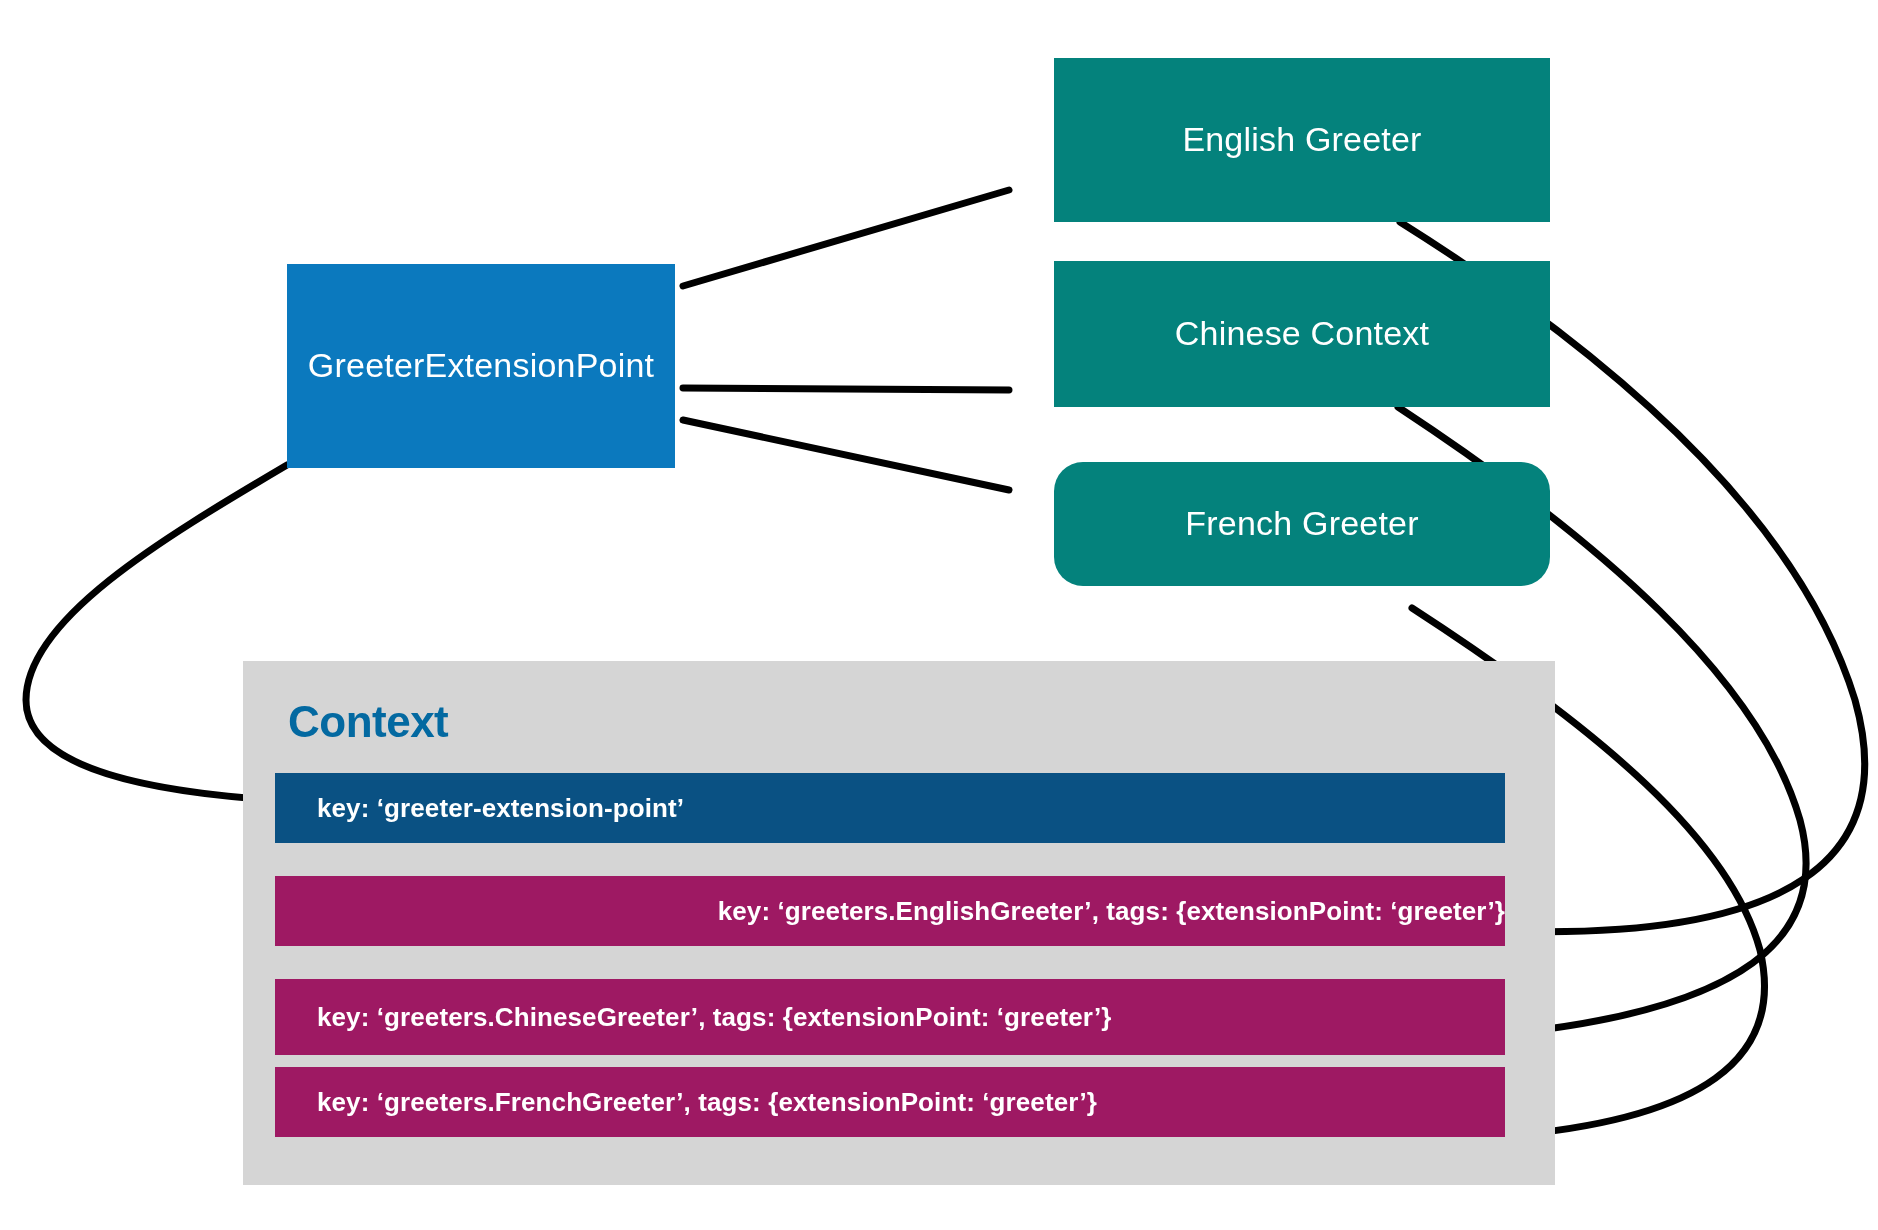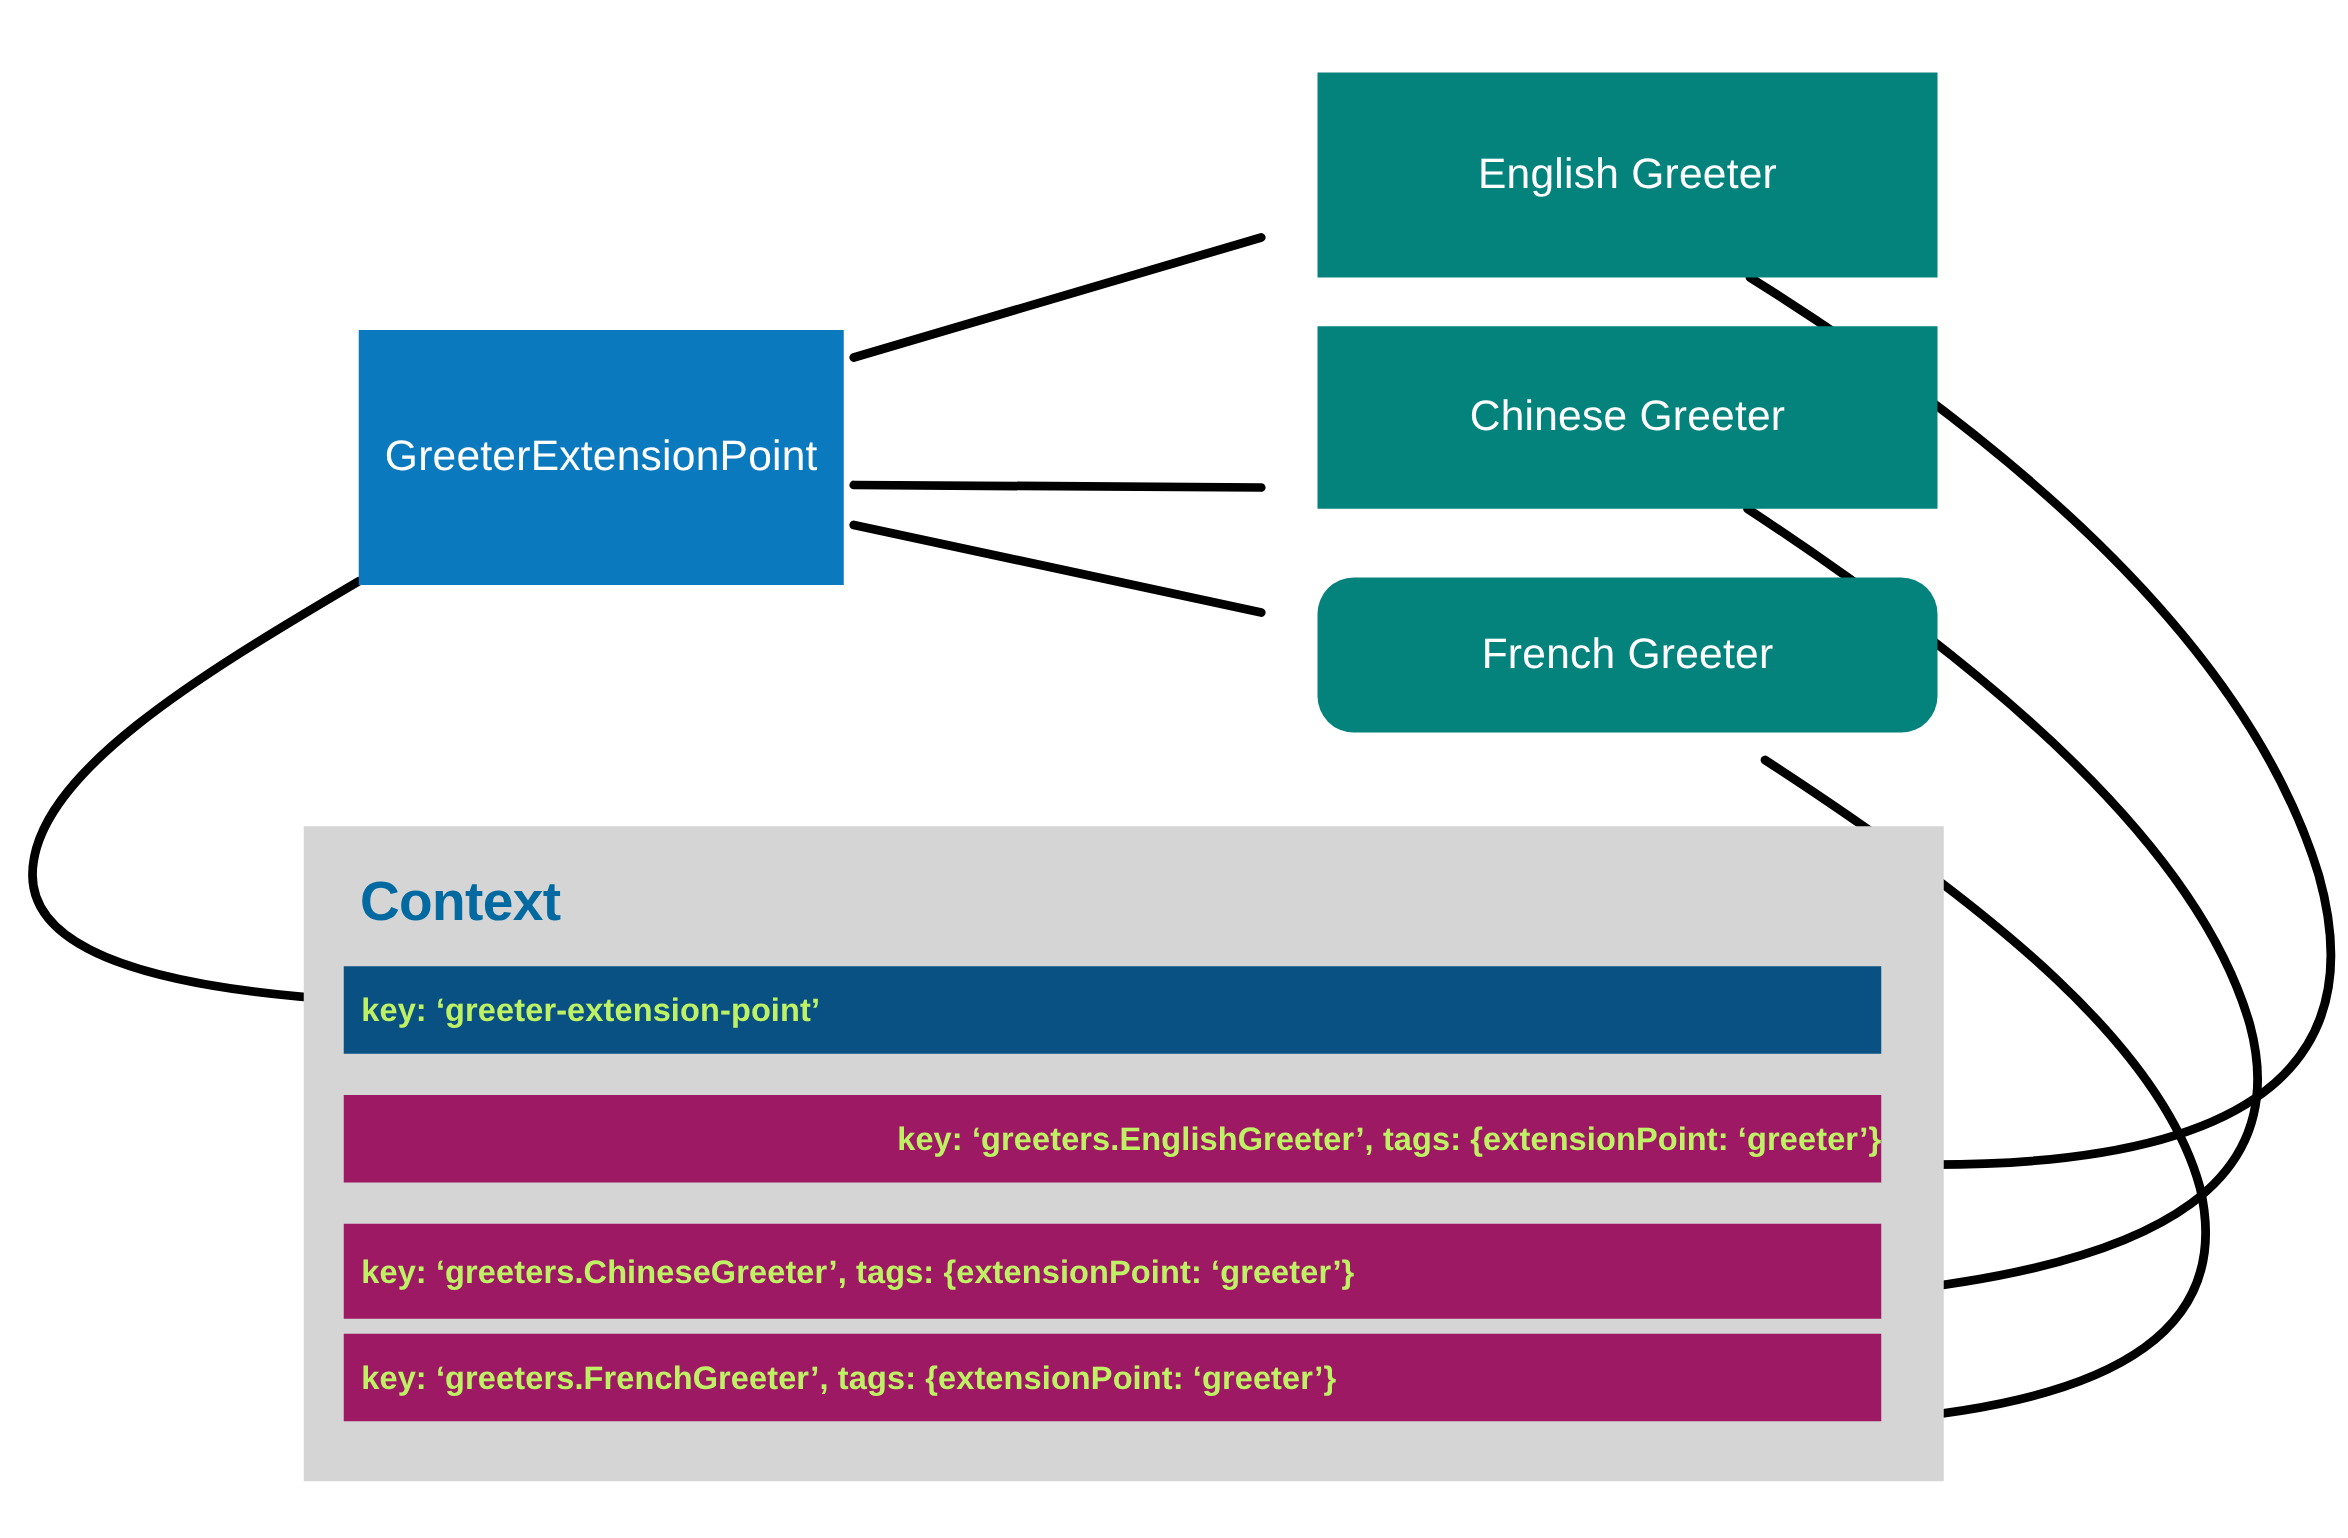--- a/index.html
+++ b/index.html
@@ -77,25 +77,26 @@
   .context-row {
     position: absolute;
     left: 32px;
     width: 1230px;
     display: flex;
     align-items: center;
     box-sizing: border-box;
     padding-left: 14px;
   }
   .context-row-label {
-    color: #bef264;
+    color: #ffffff;
     font-size: 26px;
     font-weight: 700;
     letter-spacing: 0.1px;
     white-space: nowrap;
+    margin-left: 28px;
   }
   #context-row-0 {
     top: 112px;
     height: 70px;
     background: #0a5183;
   }
   #context-row-1 {
     top: 215px;
     height: 70px;
     background: #9e1963;
@@ -135,21 +136,21 @@
 
   <div class="node" id="extension-point-node">
     <span class="node-label">GreeterExtensionPoint</span>
   </div>
 
   <div class="node greeter-node" id="greeter-node-english">
     <span class="node-label">English Greeter</span>
   </div>
 
   <div class="node greeter-node" id="greeter-node-chinese">
-    <span class="node-label">Chinese Greeter</span>
+    <span class="node-label">Chinese Context</span>
   </div>
 
   <div class="node greeter-node" id="greeter-node-french">
     <span class="node-label">French Greeter</span>
   </div>
 
   <div id="context-panel">
     <div id="context-title">Context</div>
 
     <div class="context-row" id="context-row-0">

